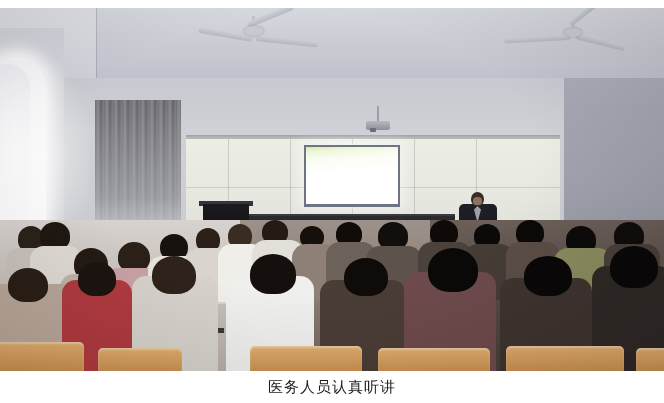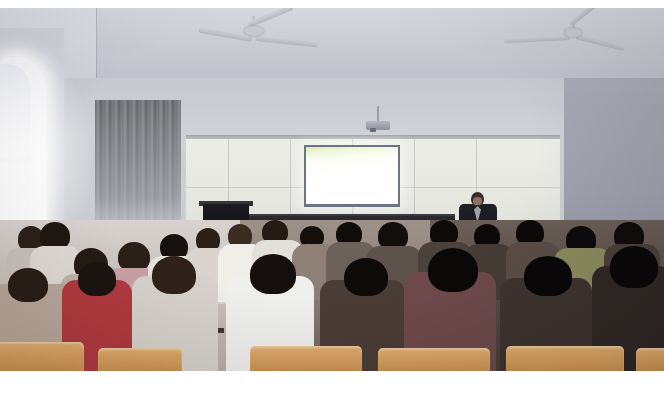--- a/index.html
+++ b/index.html
@@ -548,14 +548,17 @@
       <div class="seatback" style="left:250px; top:126px; width:112px; height:30px;"></div>
       <div class="seatback" style="left:378px; top:128px; width:112px; height:28px;"></div>
       <div class="seatback" style="left:506px; top:126px; width:118px; height:30px;"></div>
       <div class="seatback" style="left:636px; top:128px; width:40px;  height:28px;"></div>
     </div>
 
     <div class="photo-haze"></div>
     <div class="photo-vignette"></div>
   </div>
 
+  <div class="caption-bar">
+    <div class="caption-text">医务人员认真听讲</div>
+  </div>
 
 </div>
 
 </body></html>

